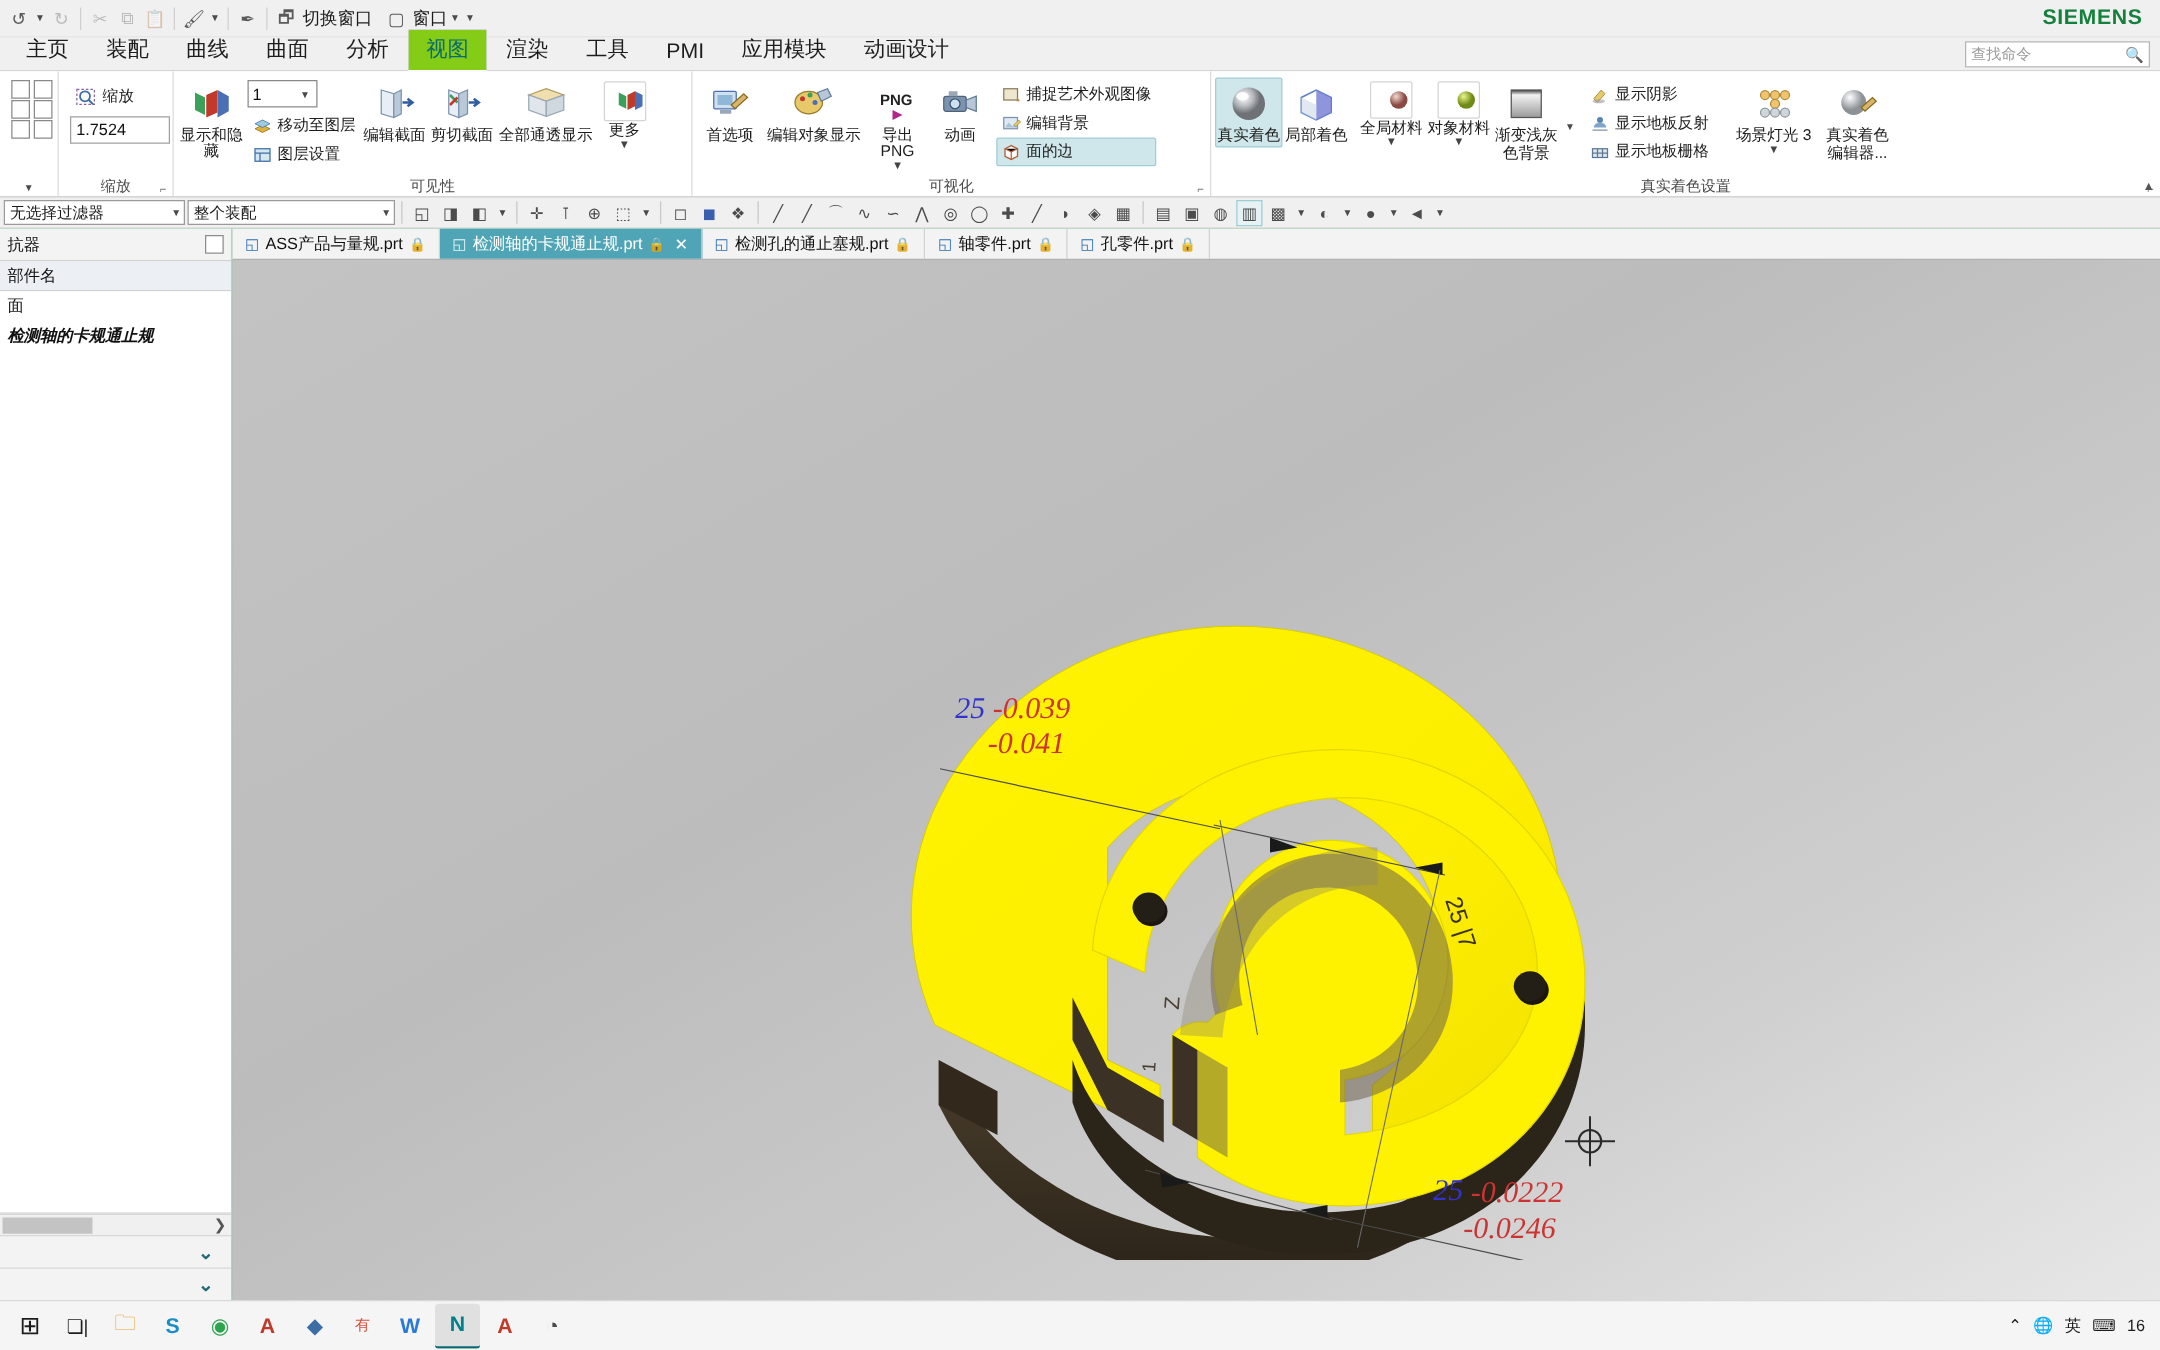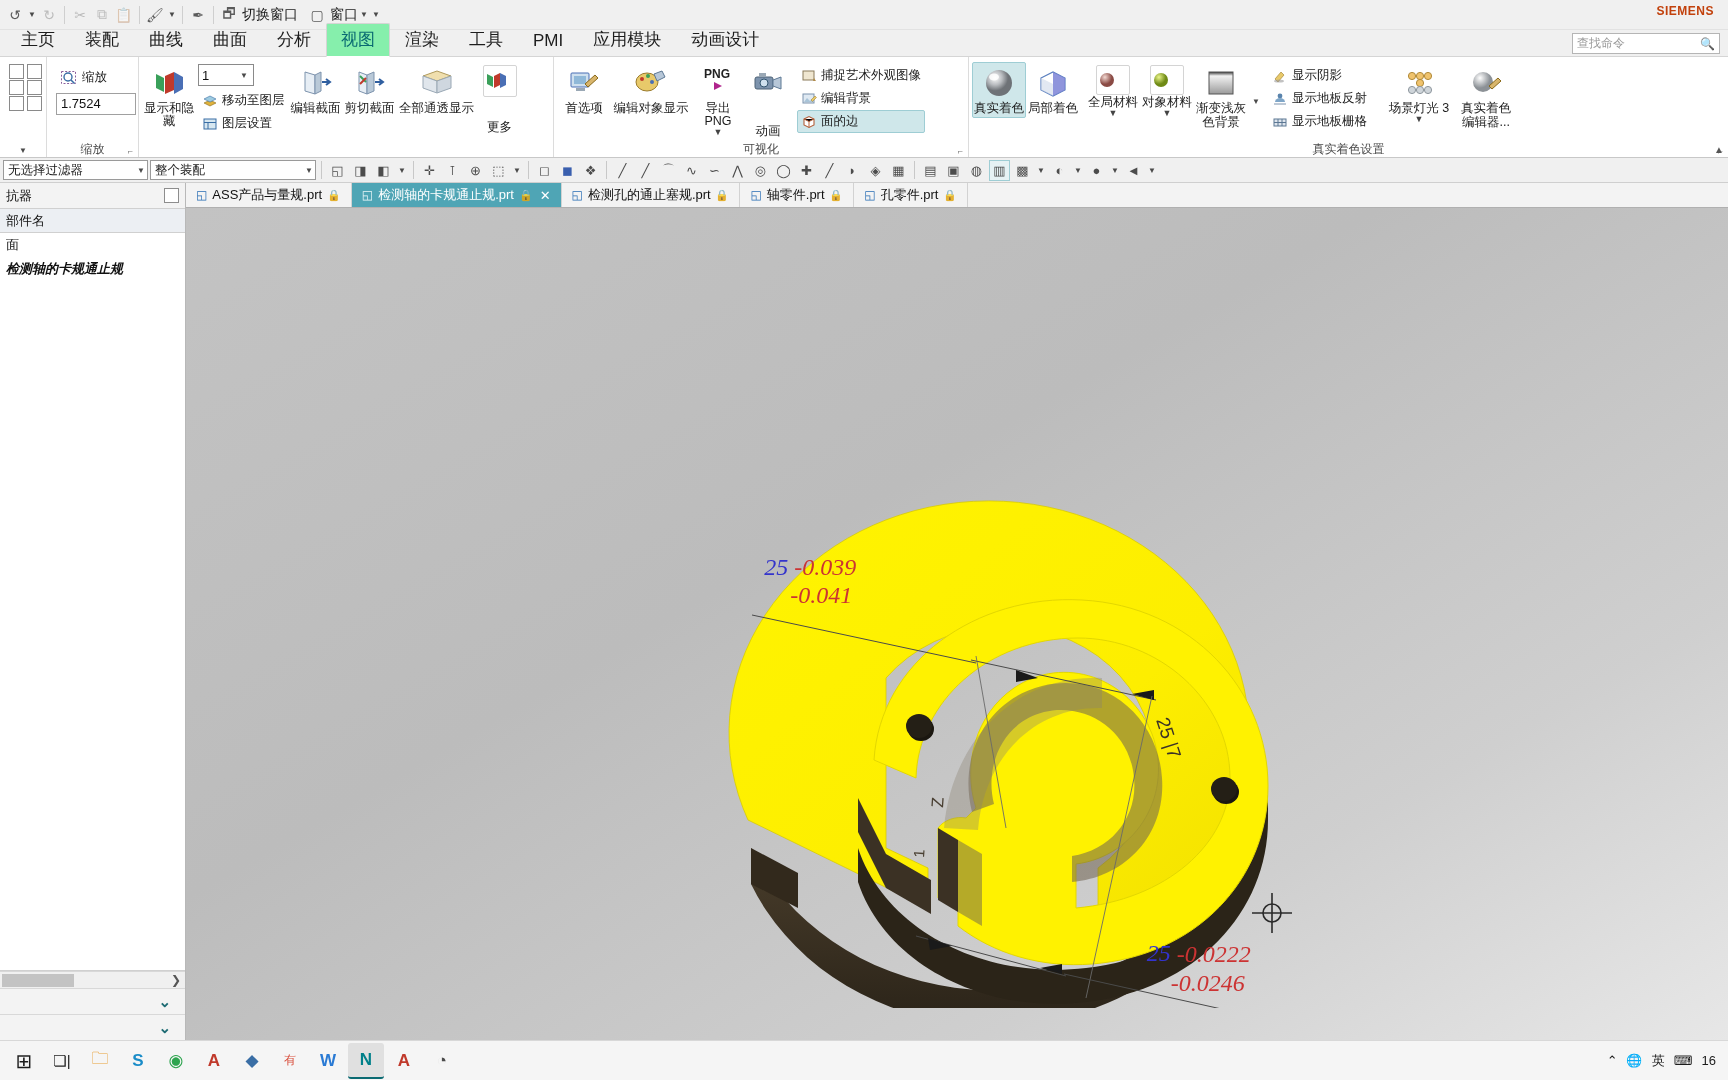--- a/index.html
+++ b/index.html
@@ -24,34 +24,34 @@
   .qat-icon.dim { opacity: .35; }
   .caret { font-size: 8px; color: #4a4a4a; width: 12px; text-align: center; }
   .qat-sep { width: 1px; height: 18px; background: #cfcfcf; margin: 0 4px; }
   .qat-label { font-size: 14px; color: #1c1c1c; margin-left: 2px; }
   .app-title {
     position: absolute; left: 0; right: 0; text-align: center;
     font-size: 15px; color: #1c1c1c; pointer-events: none;
   }
   .siemens {
     position: absolute; right: 14px; top: 4px;
-    color: #c2410c; font-size: 12px; font-weight: bold; letter-spacing: .5px;
+    color: #15803d; font-size: 17px; font-weight: bold; letter-spacing: .5px;
   }
 
   
   .ribbon-tabs {
     height: 27px; background: #f0f0f0; display: flex; align-items: flex-end;
     padding-left: 6px; position: relative; border-bottom: 1px solid #d5d5d5;
   }
   .rtab {
     padding: 4px 14px 5px 14px; font-size: 17px; color: #1d1d1d; cursor: default;
     border: 1px solid transparent; border-bottom: none;
   }
   .rtab.active {
-    background: #86efac; color: #0a6a72;
+    background: #84cc16; color: #0a6a72;
     border-color: #d5d5d5; border-bottom: 1px solid #ffffff;
     margin-bottom: -1px; border-radius: 2px 2px 0 0;
   }
   .cmdsearch {
     position: absolute; right: 8px; bottom: 2px; width: 148px; height: 21px;
     background: #fff; border: 1px solid #b5b5b5; display: flex; align-items: center;
     padding: 0 4px; font-size: 12px; color: #9a9a9a;
   }
   .cmdsearch .mag { margin-left: auto; color: #3a6ea5; font-size: 12px; }
 
@@ -67,26 +67,26 @@
     height: 16px; text-align: center; font-size: 12px; color: #4a4a4a;
     line-height: 16px; position: relative;
   }
   .rgroup-title .dlg { position: absolute; right: 2px; top: 2px; font-size: 9px; color: #777; }
 
   .bigbtn {
     width: 62px; display: flex; flex-direction: column; align-items: center;
     padding: 2px 1px; cursor: default; border: 1px solid transparent; border-radius: 2px;
   }
   .bigbtn.sel { background: #cfe7ea; border-color: #9ecdd4; }
-  .bigbtn .ico { height: 36px; display: flex; align-items: center; justify-content: flex-start; }
+  .bigbtn .ico { height: 36px; display: flex; align-items: center; justify-content: flex-end; }
   .bigbtn .lbl { font-size: 12.5px; color: #1d1d1d; text-align: center; line-height: 13px; margin-top: 1px; }
   .bigbtn .sub { font-size: 9px; color: #444; line-height: 9px; }
   .bigbtn.w80 { width: 80px; }
   .bigbtn.w54 { width: 54px; }
-  .bigbtn.w46 { width: 46px; gap: 23px; }
+  .bigbtn.w46 { width: 46px; }
 
   .smallrow {
     display: flex; align-items: center; gap: 4px; padding: 1px 3px; cursor: default;
     border: 1px solid transparent; border-radius: 2px; height: 23px;
   }
   .smallrow.sel { background: #cfe7ea; border-color: #9ecdd4; }
   .smallrow .lbl { font-size: 12.5px; color: #1d1d1d; white-space: nowrap; }
   .stack { display: flex; flex-direction: column; justify-content: center; }
 
   .gridicons { display: flex; flex-direction: column; gap: 1px; padding-top: 2px; }

